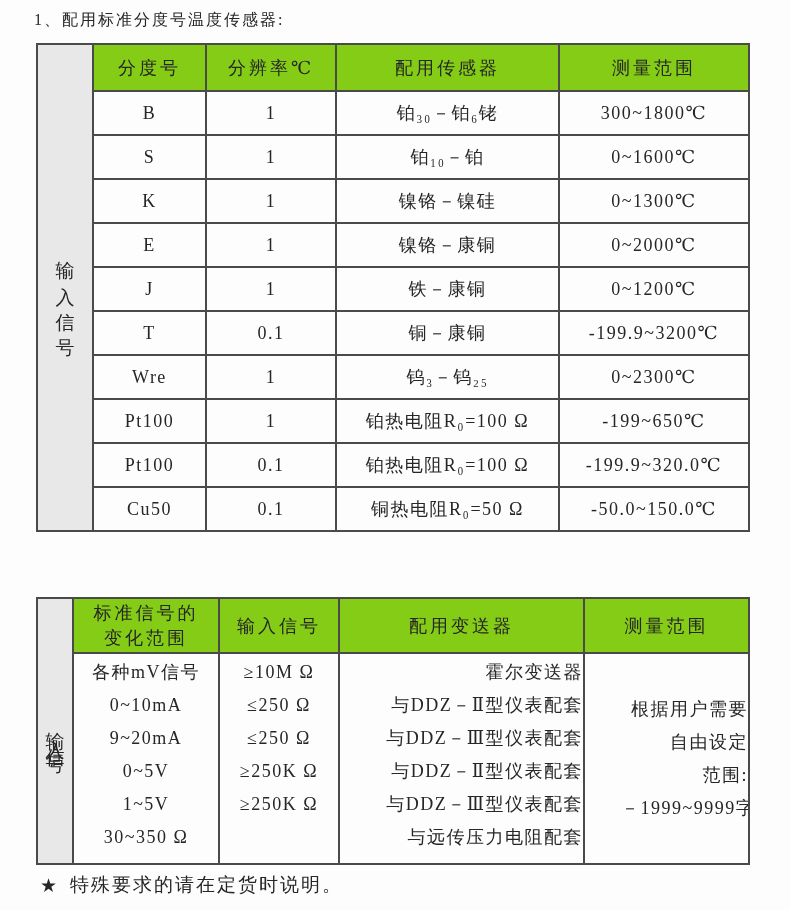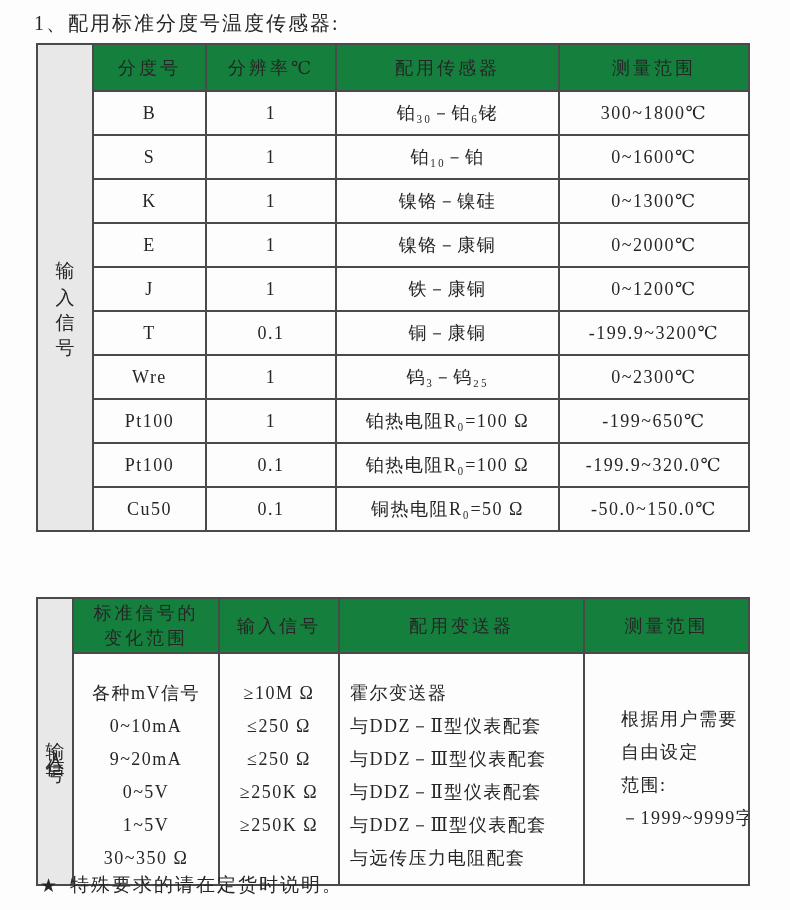--- a/index.html
+++ b/index.html
@@ -8,21 +8,21 @@
     background:#fdfdfd;
     font-family:"Liberation Serif","DejaVu Serif",serif;
     color:#262626;
     position:relative;
     overflow:hidden;
   }
   .page { position:absolute; inset:0; }
 
   .title {
     position:absolute; left:34px;
-    font-size:20px; letter-spacing:2px;
+    font-size:16px; letter-spacing:2px;
     white-space:nowrap;
   }
   .t1-title { top:10px; }
   .t2-title { top:562px; }
 
   table.spec {
     position:absolute; left:36px;
     border-collapse:collapse; table-layout:fixed;
     width:712px;
   }
@@ -33,43 +33,43 @@
     border:2px solid #4a4a4a;
     font-weight:normal;
     text-align:center;
     vertical-align:middle;
     font-size:18px;
     letter-spacing:1.5px;
     padding:0;
     overflow:hidden;
   }
   th {
-    background:#15803d;
+    background:#84cc16;
     letter-spacing:3px;
     font-size:18px;
   }
   .vcell { background:#e8e8e8; vertical-align:middle; }
   .vtext {
     writing-mode:vertical-lr;
     text-orientation:upright;
     display:inline-block;
     font-size:19px;
   }
   .v1 { letter-spacing:26px; margin-bottom:-26px; }
   .v2 { letter-spacing:8px;  margin-bottom:-8px; }
 
   .t1 tr.head   { height:47px; }
   .t1 tr.datarow{ height:44px; }
 
   .t2 tr.head   { height:55px; }
-  .t2 tr.body td{ height:207px; vertical-align:top; padding-top:23px; }
+  .t2 tr.body td{ height:207px; vertical-align:top; padding-top:2px; }
   .t2 th .hline { line-height:25px; letter-spacing:3px; }
 
   .ln { line-height:33px; height:33px; white-space:nowrap; }
-  .c-left { text-align:left; padding-left:10px; }
+  .c-left { text-align:right; padding-left:10px; }
   .range-cell { vertical-align:middle !important; padding-top:0 !important;padding-left:36px; }
 
   .footnote {
     position:absolute; left:40px; top:872px;
     font-size:19px; letter-spacing:2px;
     display:flex; align-items:center; gap:13px;
     white-space:nowrap;
   }
   .star { font-size:19px; letter-spacing:0; }
 </style>

